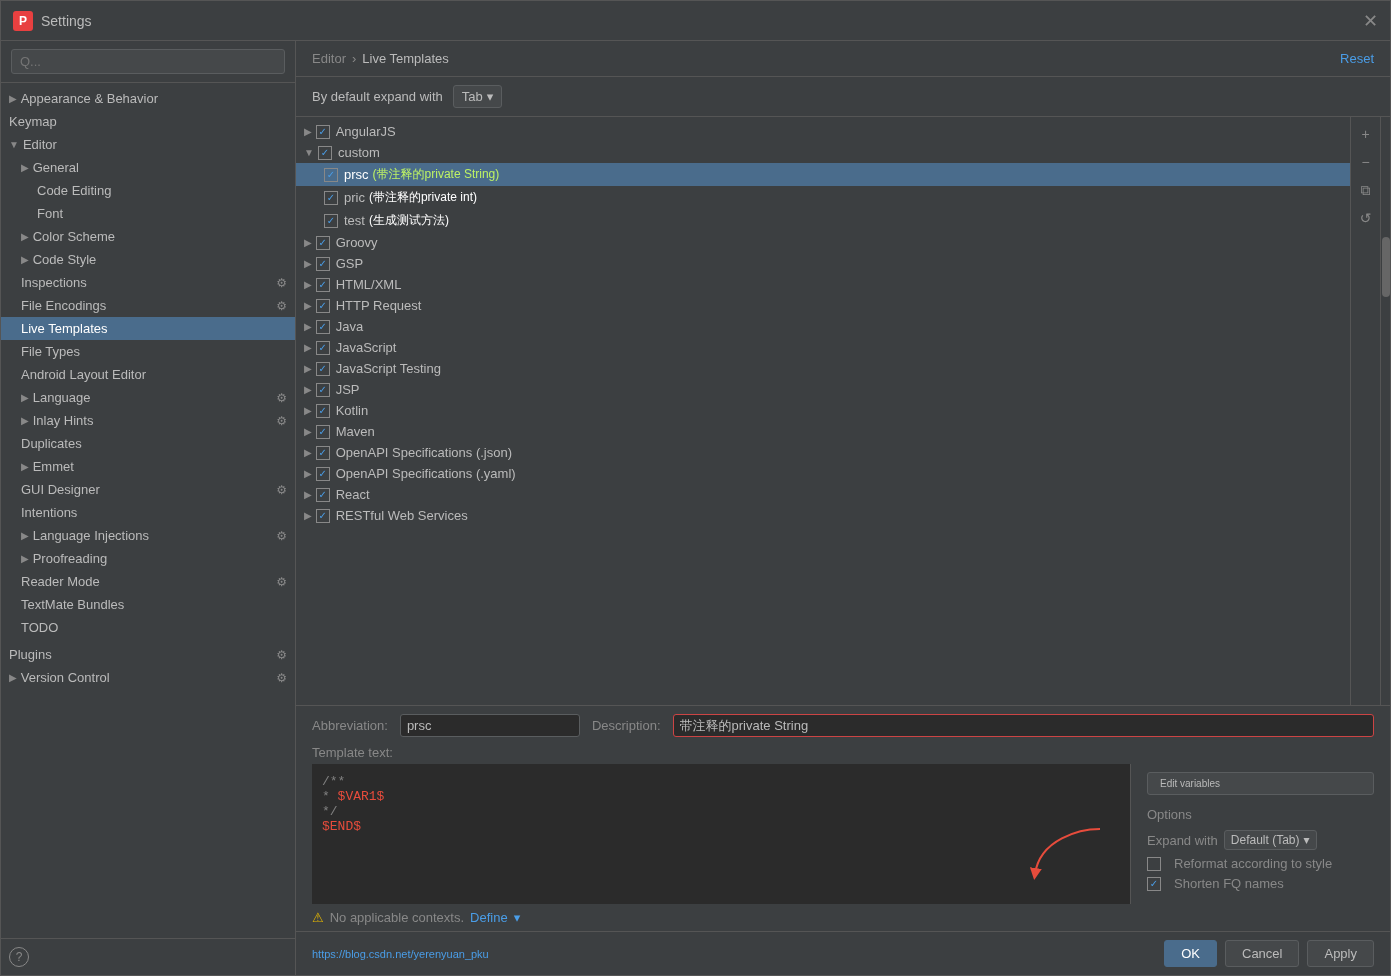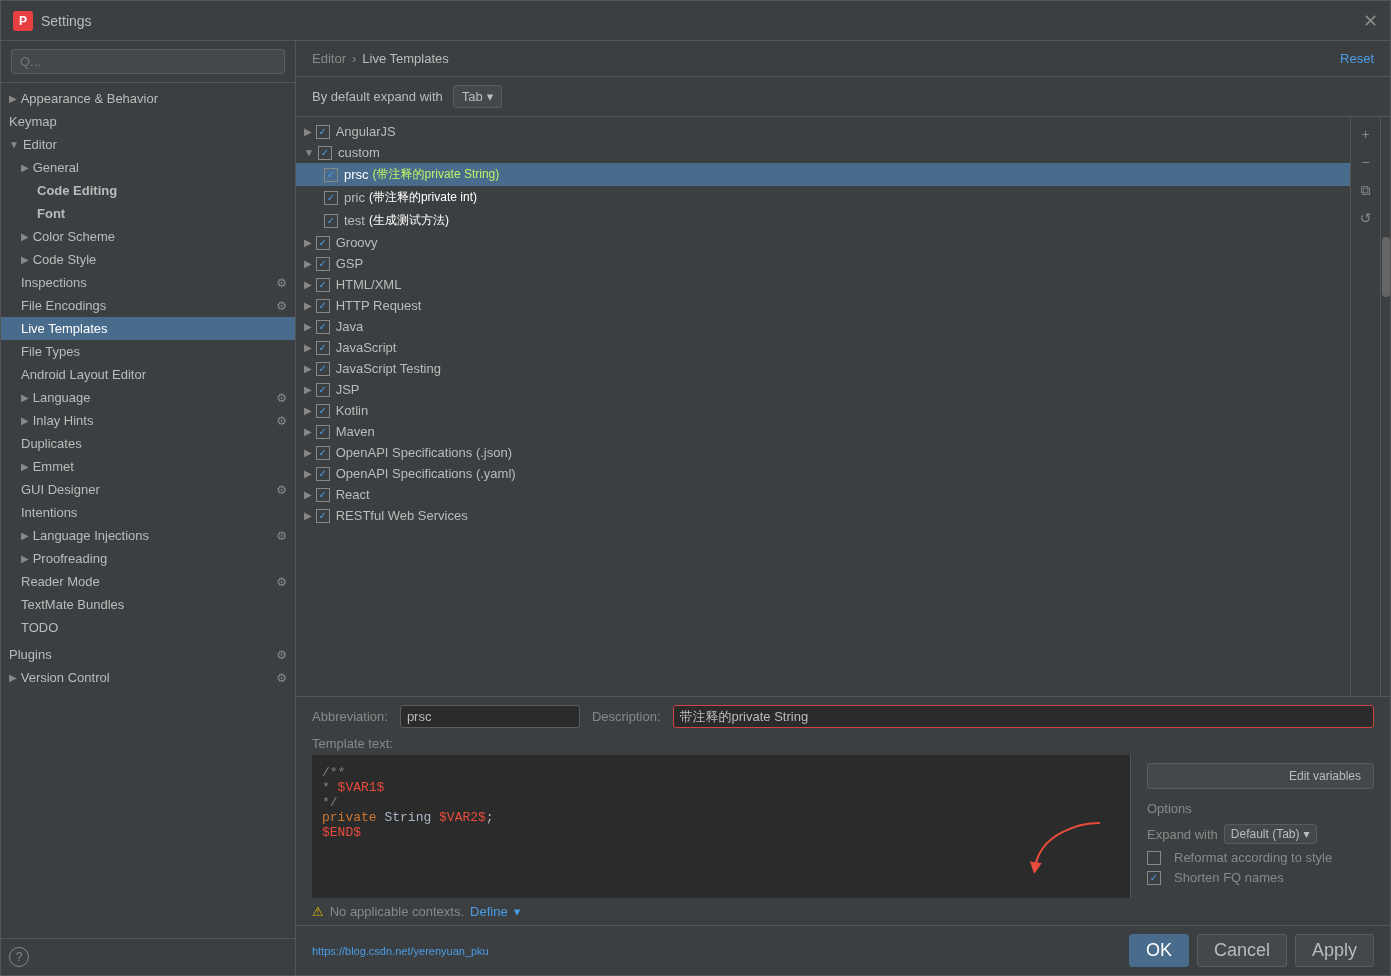--- a/index.html
+++ b/index.html
@@ -97,21 +97,21 @@
       user-select: none;
     }
     .tree-item.selected { background: #4a6c8c; color: #fff; }
     .tree-item .expand-arrow {
       margin-right: 4px;
       font-size: 10px;
       color: #888;
     }
     .tree-item.level-0 { padding-left: 8px; font-weight: 500; }
     .tree-item.level-1 { padding-left: 20px; }
-    .tree-item.level-2 { padding-left: 36px; font-weight: bold; }
+    .tree-item.level-2 { padding-left: 36px; }
     .tree-item .gear-icon {
       margin-left: auto;
       color: #888;
       font-size: 12px;
     }
 
     .sidebar-bottom {
       padding: 8px;
       border-top: 1px solid #555;
     }
@@ -327,24 +327,24 @@
       border-left: 1px solid #555;
       flex-shrink: 0;
     }
     .edit-vars-btn {
       background: #45484a;
       border: 1px solid #5a5d5f;
       color: #bbbbbb;
       padding: 5px 12px;
       border-radius: 3px;
       cursor: pointer;
-      font-size: 12px;
+      font-size: 10px;
       width: 100%;
       margin-bottom: 12px;
-      text-align: right;
+      text-align: left;
     }
     .options-title { color: #888; font-size: 13px; margin-bottom: 8px; }
     .option-row {
       display: flex;
       align-items: center;
       gap: 6px;
       margin-bottom: 6px;
     }
     .opt-label { color: #888; font-size: 13px; }
     .opt-dropdown {
@@ -390,21 +390,21 @@
     .footer-url {
       margin-right: auto;
       color: #4a9de7;
       font-size: 11px;
     }
     .btn {
       padding: 5px 16px;
       border-radius: 3px;
       border: 1px solid #5a5d5f;
       cursor: pointer;
-      font-size: 18px;
+      font-size: 13px;
     }
     .btn-primary {
       background: #4a6c8c;
       border-color: #4a6c8c;
       color: #fff;
     }
     .btn-secondary {
       background: #45484a;
       color: #bbbbbb;
     }
@@ -720,21 +720,20 @@
         </div>
 
         <div class="template-text-label">Template text:</div>
 
         <div class="editor-and-options">
 
           <div class="code-editor">
             <div><span class="comment">/**</span></div>
             <div><span class="comment"> * </span><span class="var">$VAR1$</span></div>
             <div><span class="comment"> */</span></div>
-            <div><span class="kw">private</span> <span class="str"> String </span><span class="var">$VAR2$</span><span class="str">;</span></div>
             <div><span class="var">$END$</span></div>
 
             <svg style="position:absolute;right:20px;bottom:20px;width:80px;height:60px;" viewBox="0 0 80 60">
               <defs>
                 <marker id="arrowhead" markerWidth="6" markerHeight="6" refX="3" refY="3" orient="auto">
                   <polygon points="0 0, 6 3, 0 6" fill="#e74c3c"></polygon>
                 </marker>
               </defs>
               <path d="M 70 5 C 50 5 10 15 5 50" stroke="#e74c3c" stroke-width="2" fill="none" marker-end="url(#arrowhead)"></path>
             </svg>

